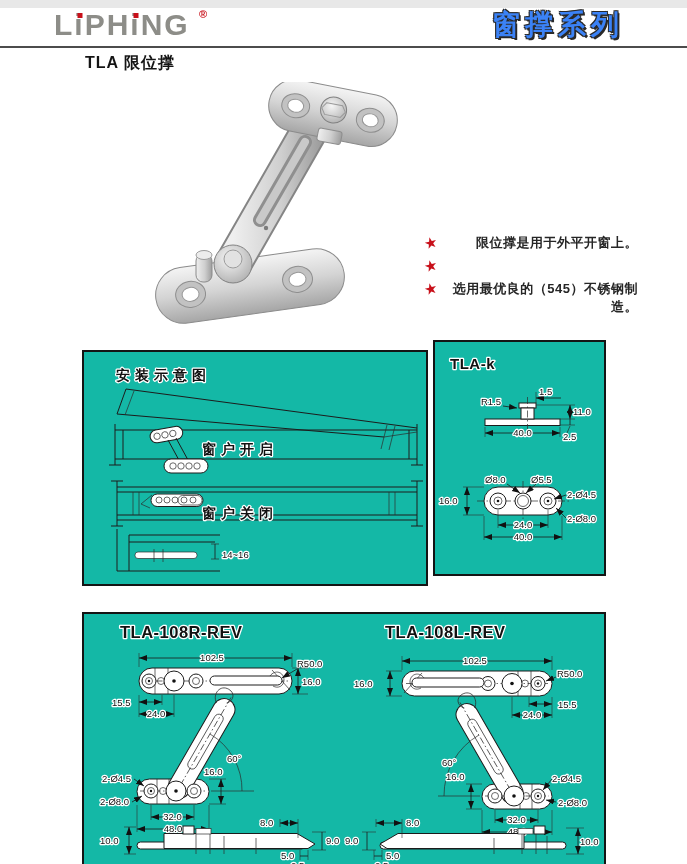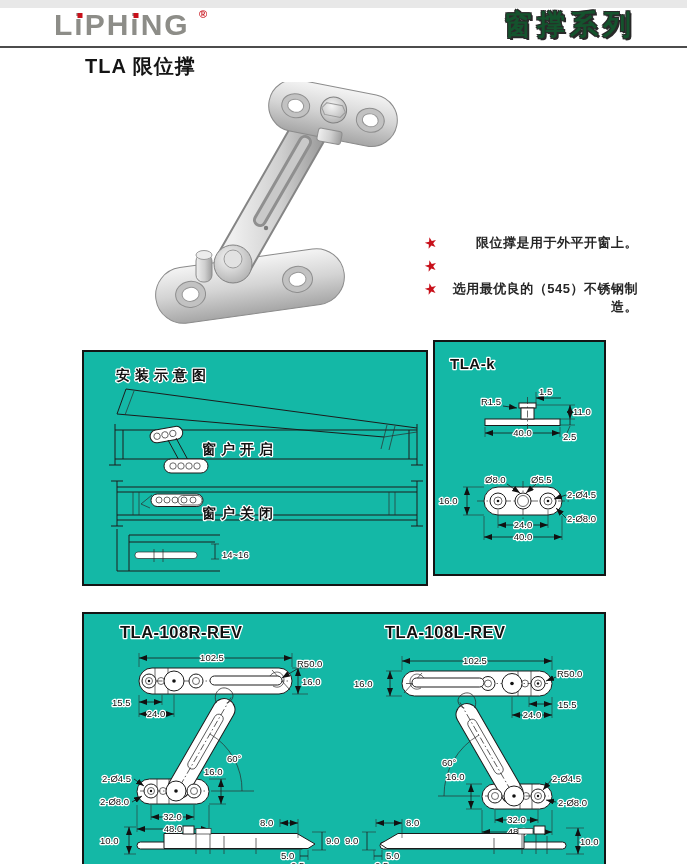--- a/index.html
+++ b/index.html
@@ -17,33 +17,33 @@
   .logo .lp { display:inline-block; position:relative; }
   .logo .lp.has-dot::after {
     content:""; position:absolute; left:50%; top:3px;
     width:5px; height:5px; background:#c8101a; transform:translateX(-50%);
   }
   .reg-mark {
     position:absolute; left:199px; top:0px;
     color:#c8101a; font-size:11px; font-weight:bold;
   }
   .series-title {
-    position:absolute; left:504px; top:1px;
+    position:absolute; left:492px; top:1px;
     font-size:28px; font-weight:bold; letter-spacing:5px;
-    color:#14532d; line-height:32px;
+    color:#3b82f6; line-height:32px;
     text-shadow:-1px -1px 0 #2a2a2a, 1px -1px 0 #2a2a2a,
                 -1px 1px 0 #2a2a2a, 1px 1px 0 #2a2a2a, 2px 2px 0 #2a2a2a;
   }
   .header-rule {
     position:absolute; left:0; top:38px; width:687px; height:2px;
     background:#4c4c4c;
   }
   .page-title {
     position:absolute; left:85px; top:45px;
-    font-size:20px; font-weight:bold; letter-spacing:1px; color:#141414;
+    font-size:16px; font-weight:bold; letter-spacing:1px; color:#141414;
   }
   
   .photo { position:absolute; left:140px; top:74px; width:280px; height:242px; }
   
   .features { position:absolute; left:424px; top:226px; width:238px; }
   .feature { display:flex; align-items:flex-start; margin-bottom:5px; }
   .feature .star {
     flex:0 0 24px; color:#c8101a; font-size:15px; line-height:18px;
   }
   .feature .star span { display:inline-block; transform:rotate(-14deg); }

